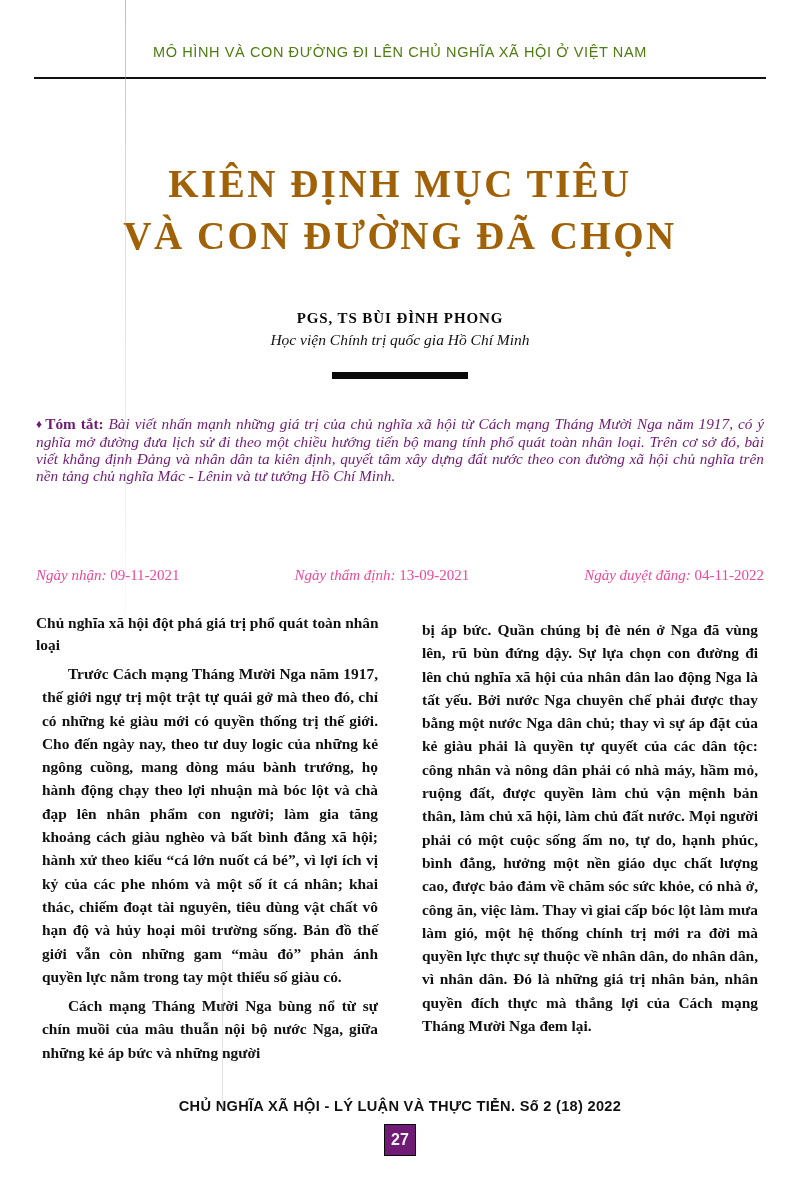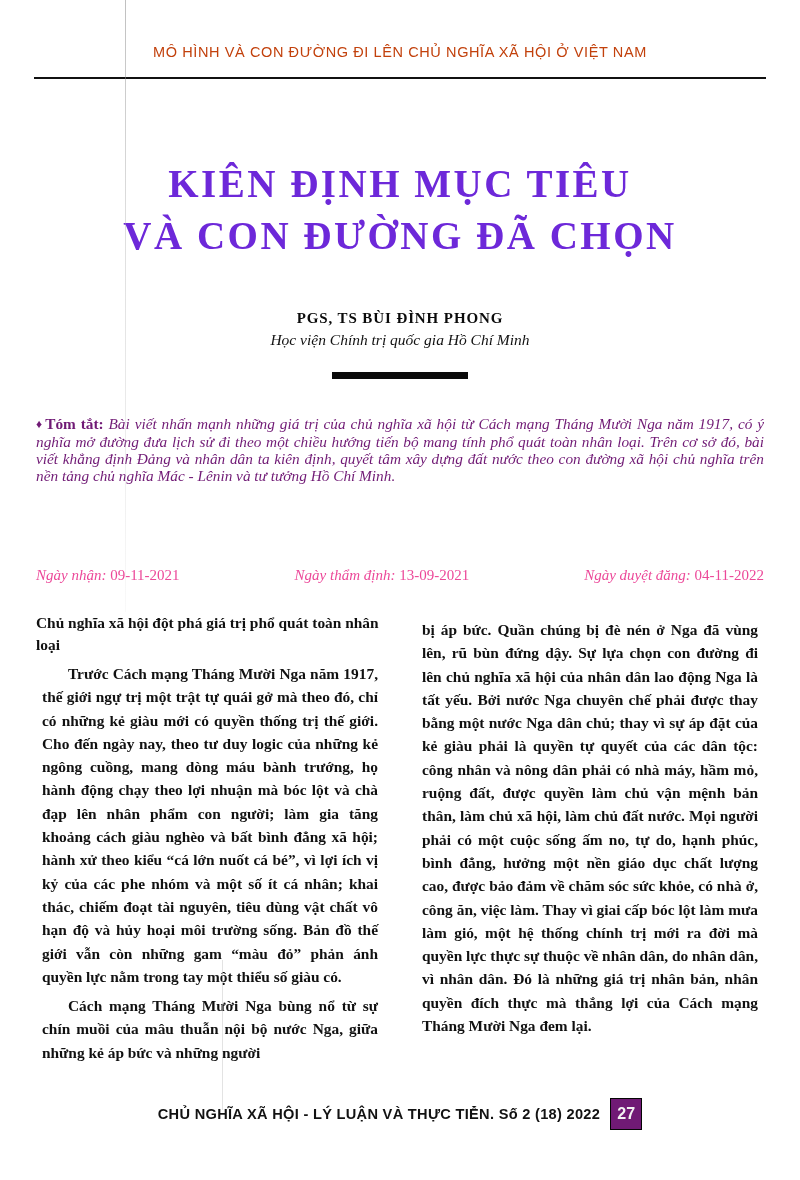--- a/index.html
+++ b/index.html
@@ -51,21 +51,21 @@
   
   .runhead {
     position: absolute;
     left: 38px;
     top: 44px;
     width: 724px;
     text-align: center;
     font-family: "Liberation Sans", "DejaVu Sans", sans-serif;
     font-size: 14.5px;
     letter-spacing: 0.6px;
-    color: #c2410c;
+    color: #4d7c0f;
     white-space: nowrap;
   }
   .runhead-rule {
     position: absolute;
     left: 34px;
     top: 77px;
     width: 732px;
     height: 2px;
     background: #111;
   }
@@ -77,21 +77,21 @@
     top: 158px;
     width: 680px;
     text-align: center;
   }
   .title-line {
     font-family: "Liberation Serif", "DejaVu Serif", serif;
     font-weight: bold;
     font-size: 39px;
     line-height: 52px;
     letter-spacing: 2.5px;
-    color: #6d28d9;
+    color: #a16207;
   }
 
   
   .author-block {
     position: absolute;
     left: 60px;
     top: 310px;
     width: 680px;
     text-align: center;
   }
@@ -201,20 +201,21 @@
   
   .footer {
     position: absolute;
     left: 36px;
     top: 1098px;
     width: 728px;
     display: flex;
     align-items: center;
     justify-content: center;
     gap: 10px;
+    flex-direction: column;
   }
   .footer-text {
     font-family: "Liberation Sans", "DejaVu Sans", sans-serif;
     font-weight: bold;
     font-size: 14.6px;
     letter-spacing: 0.3px;
     color: #121212;
     white-space: nowrap;
   }
   .pagenum {

